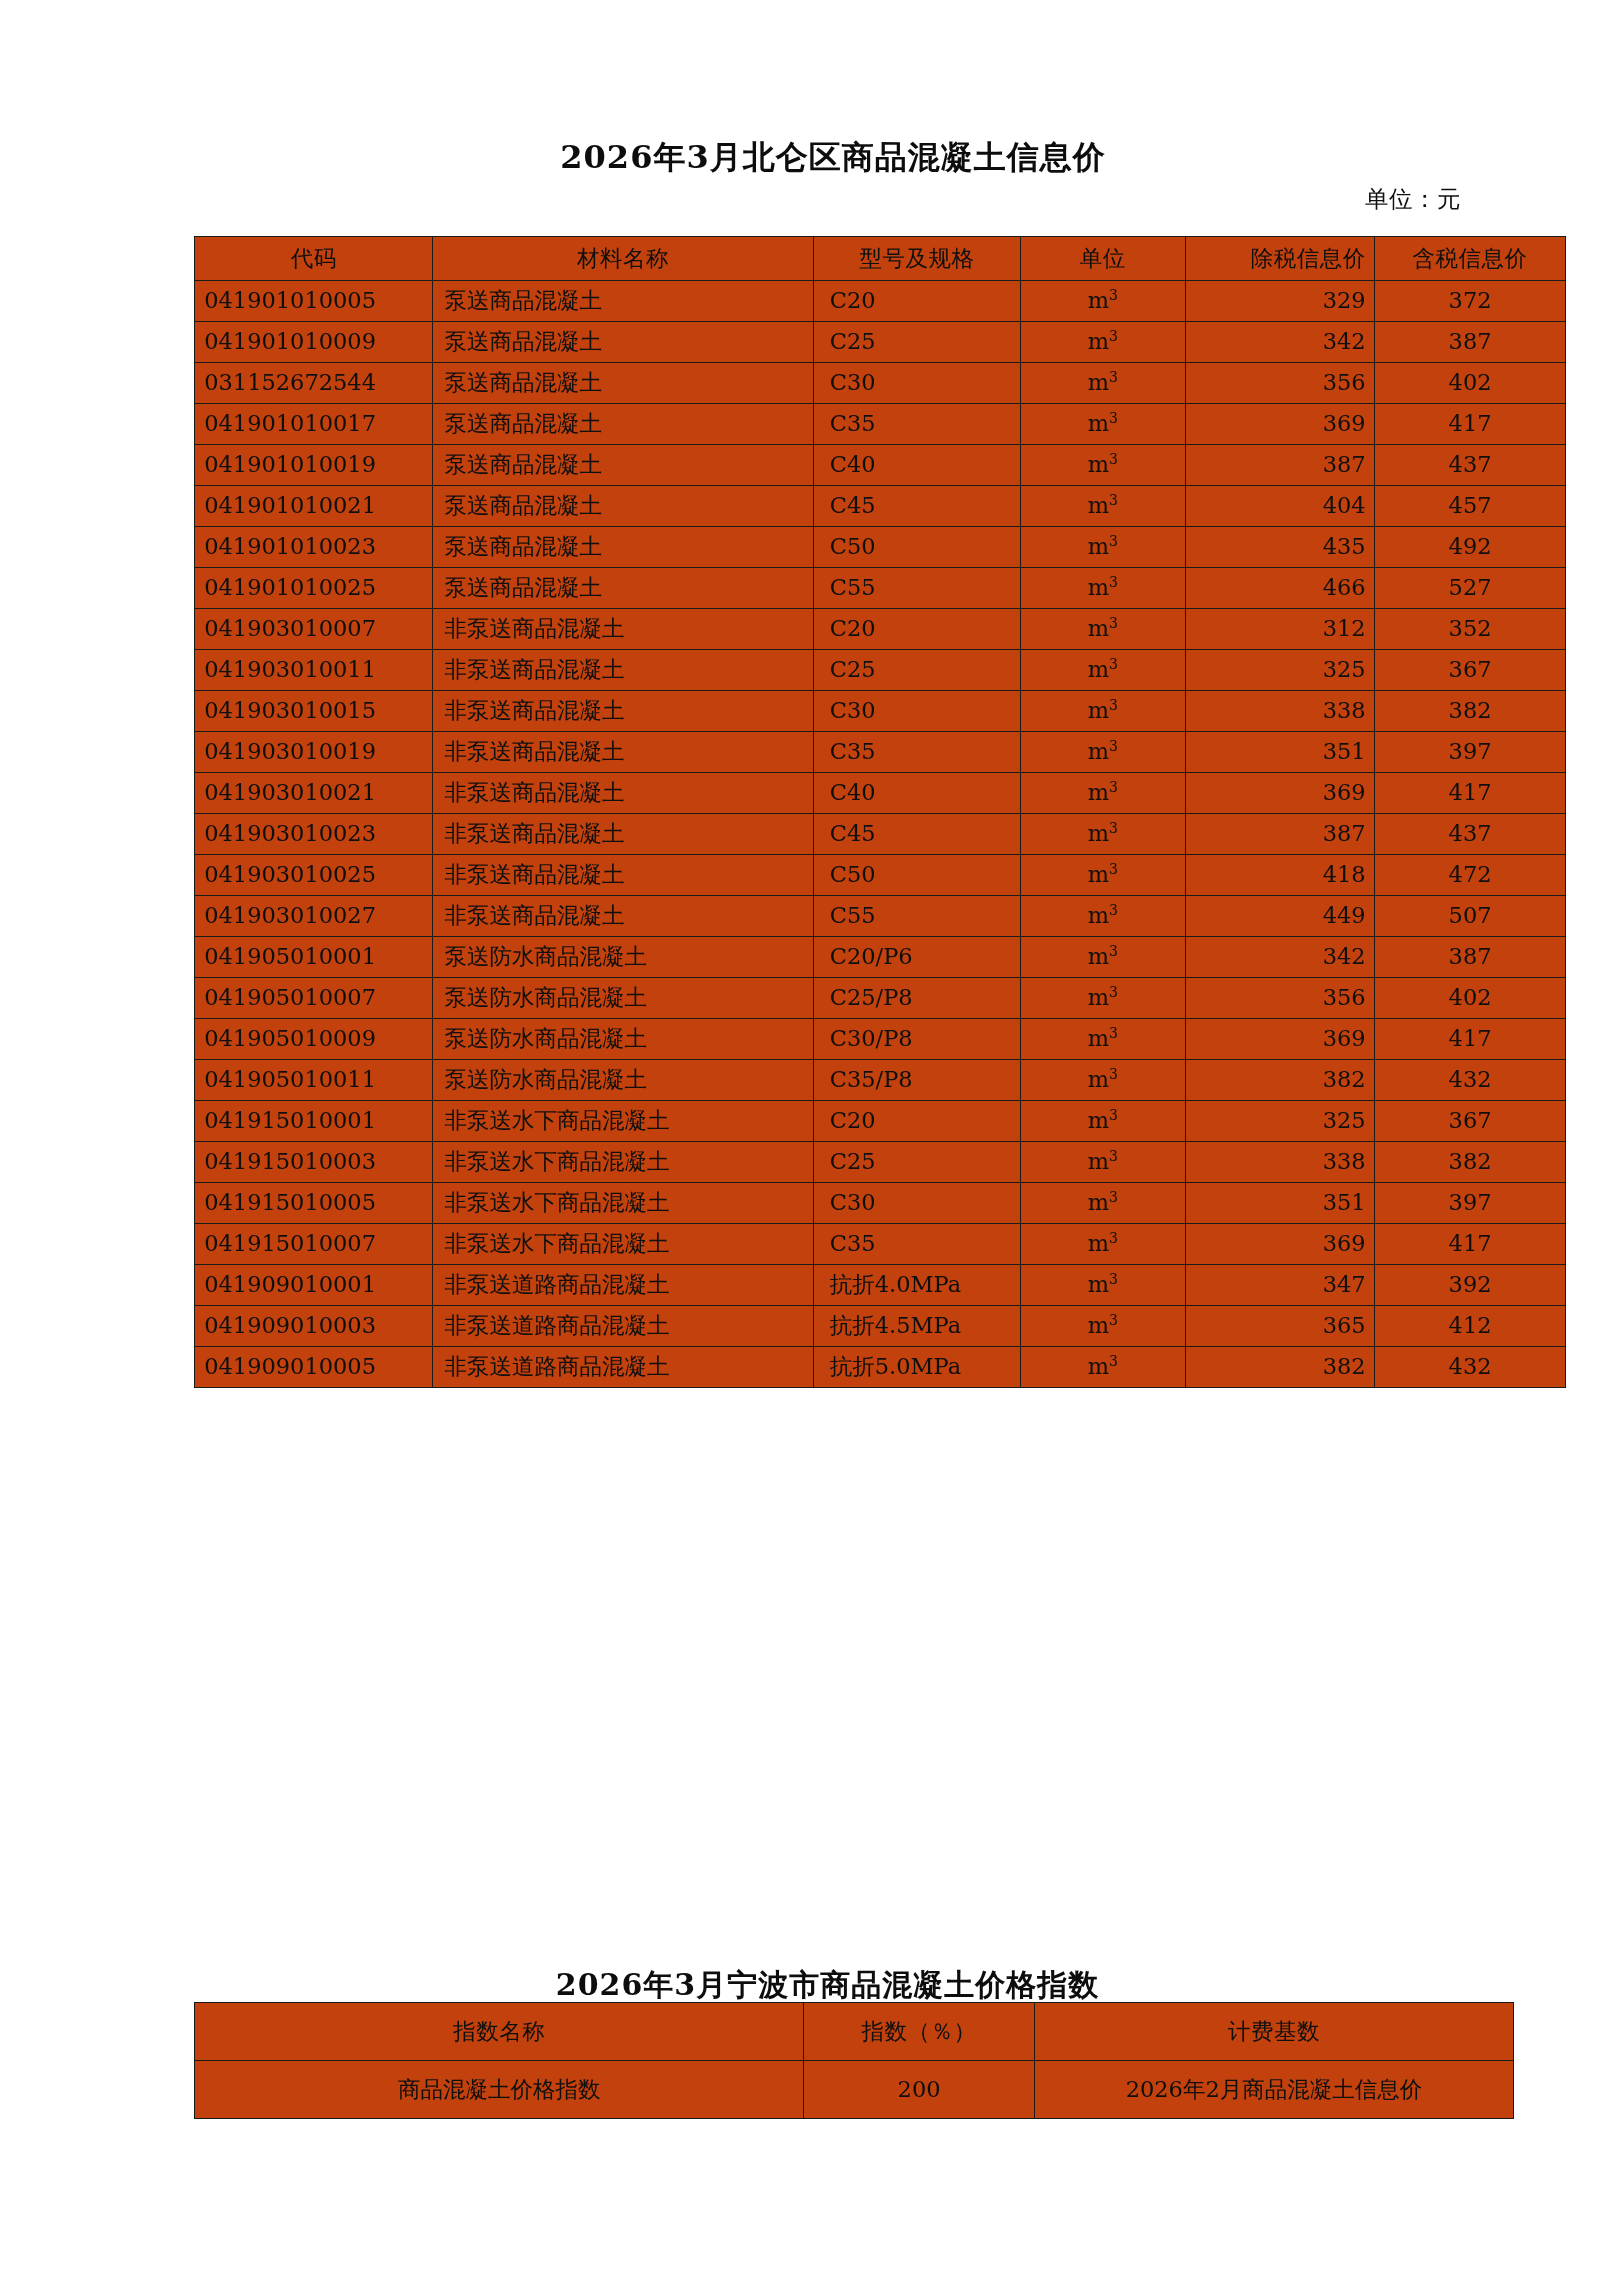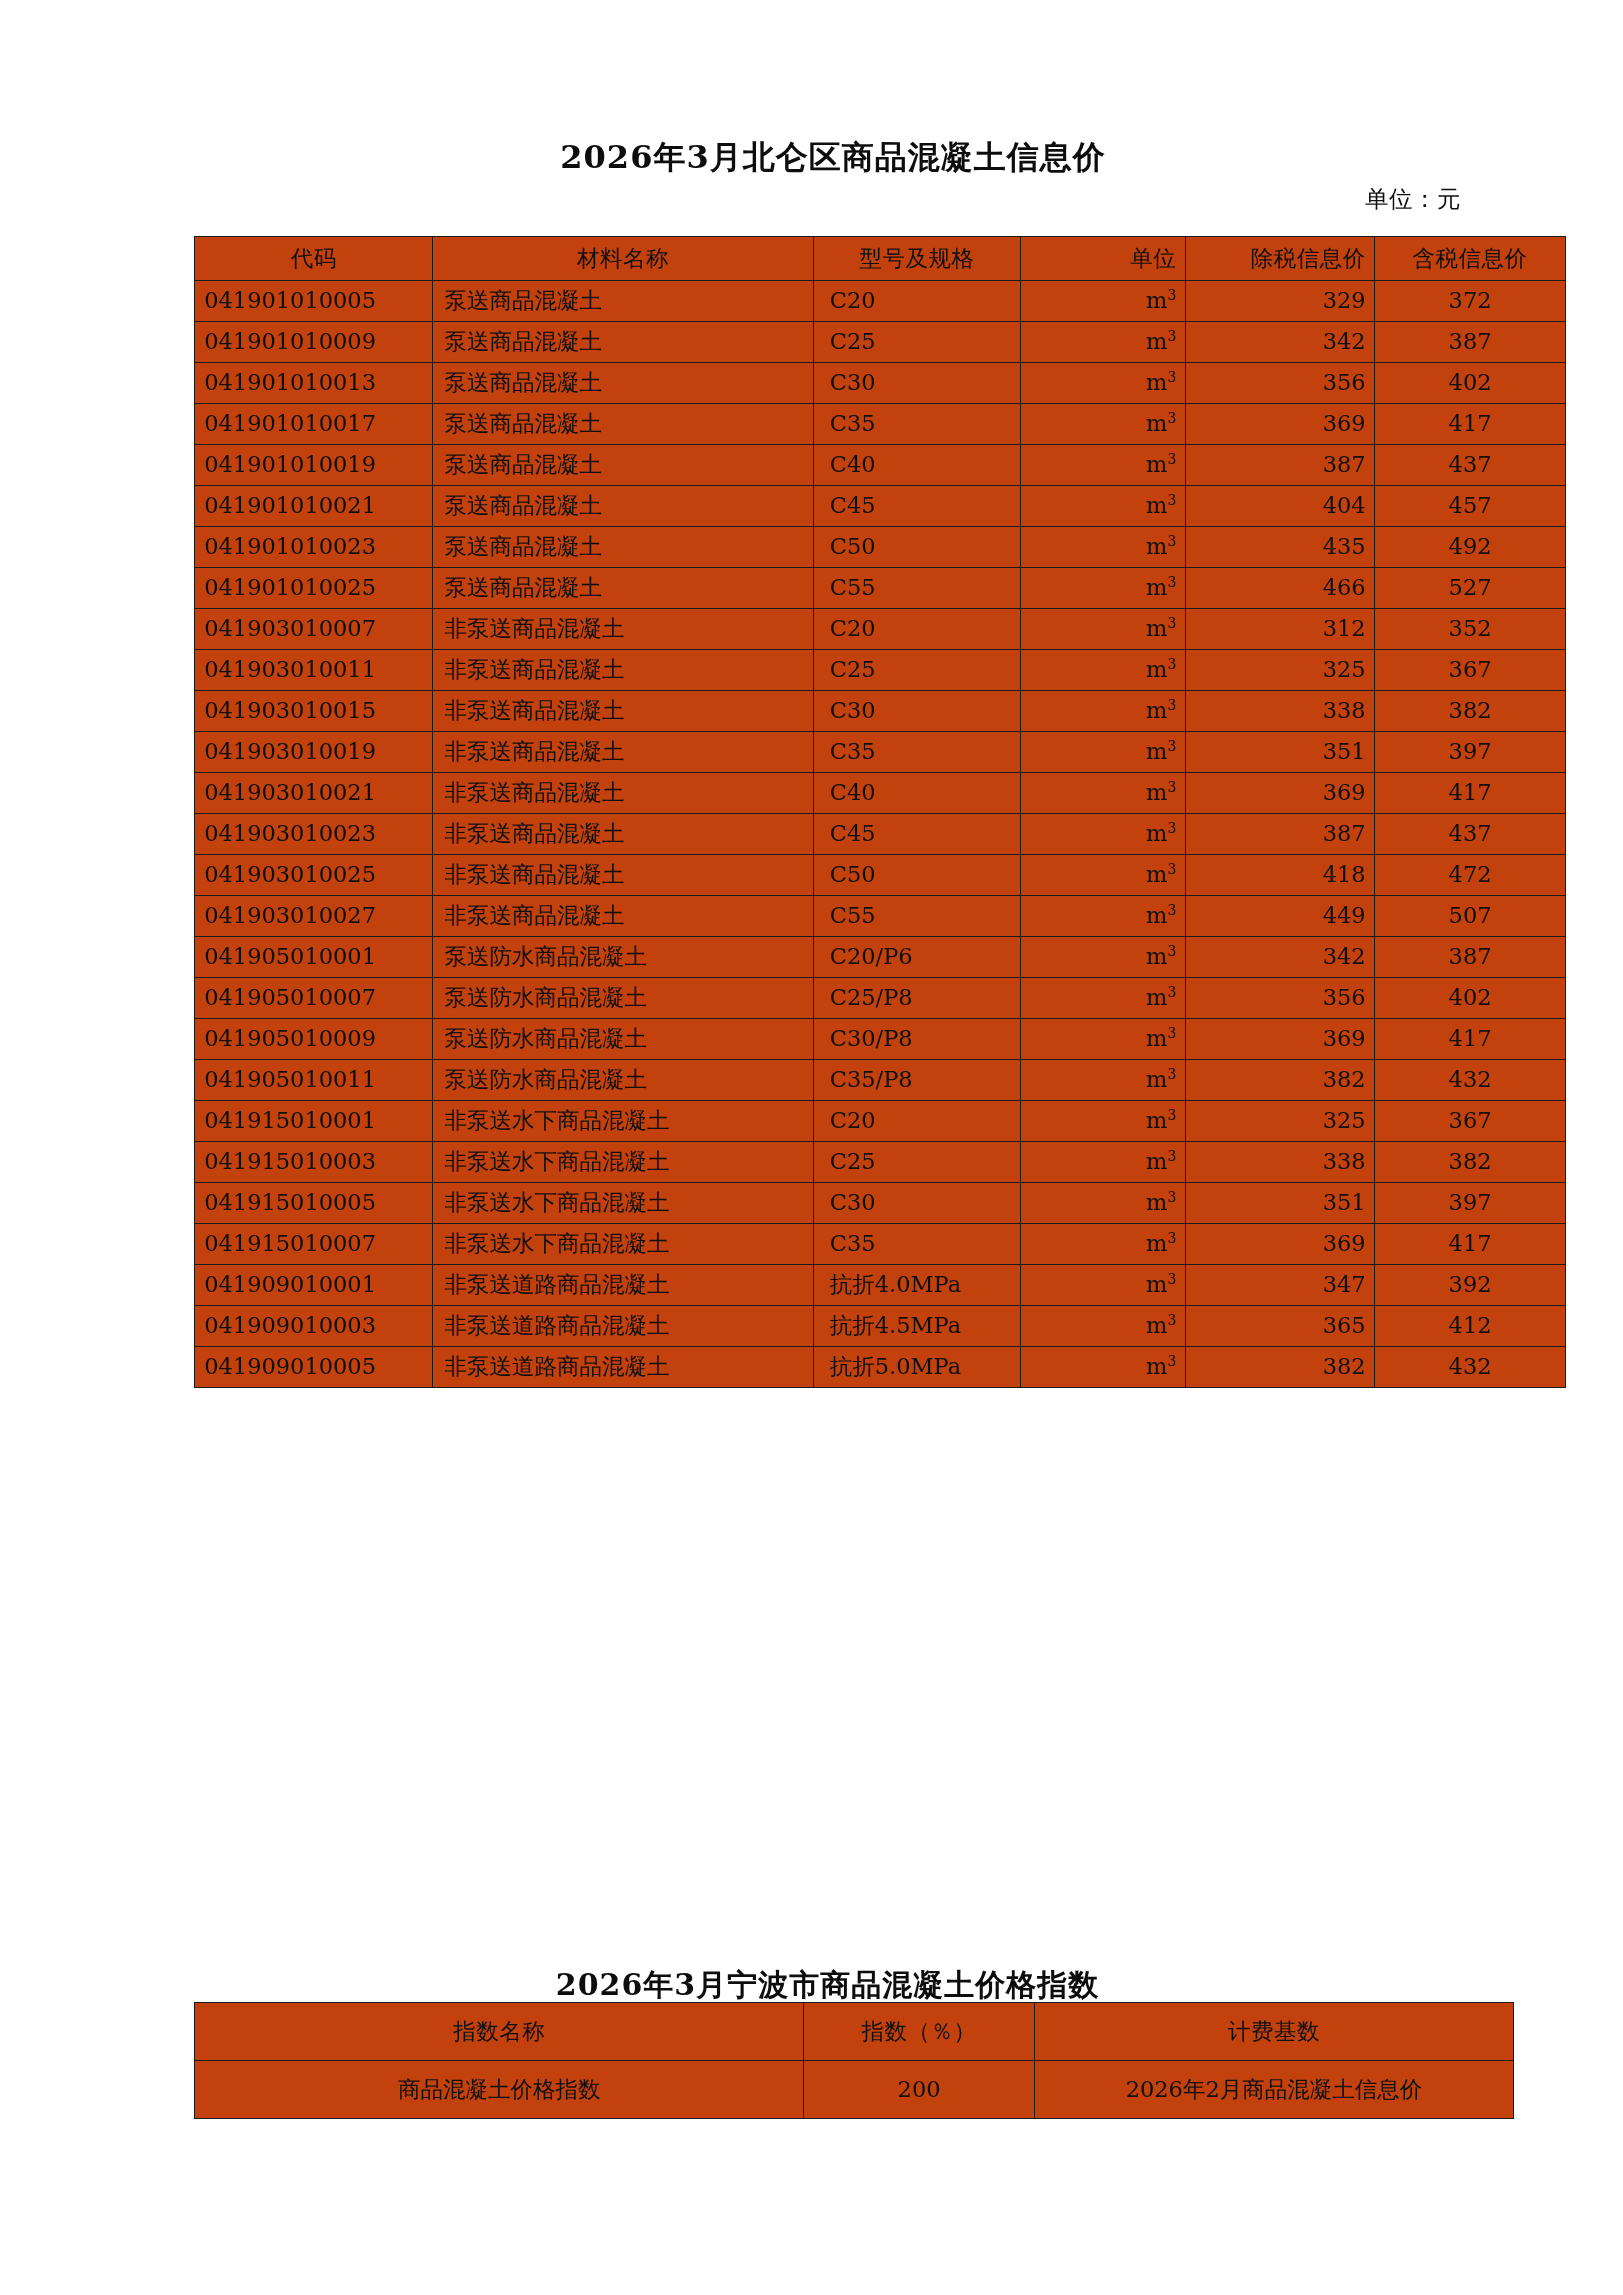--- a/index.html
+++ b/index.html
@@ -87,21 +87,21 @@
     left: 194px;
     top: 236px;
     width: 1267px;
   }
   #price-table th { height: 43px; text-align: center; letter-spacing: 0.5px; }
   #price-table td { height: 40px; }
 
   #price-table .c-code  { width: 221px; text-align: left;   padding-left: 9.2px; }
   #price-table .c-name  { width: 363px; text-align: left;   padding-left: 11.2px; margin-top: 8px; }
   #price-table .c-spec  { width: 190px; text-align: left;   padding-left: 16px; }
-  #price-table .c-unit  { width: 147px; text-align: right; }
+  #price-table .c-unit  { width: 147px; text-align: center; }
   #price-table .c-ex    { width: 172px; text-align: right; }
   #price-table .c-in    { width: 174px; text-align: center; }
 
   #price-table thead th.c-code,
   #price-table thead th.c-name,
   #price-table thead th.c-spec { text-align: center; padding-left: 8.2px; }
 
   
   #index-table {
     left: 194px;
@@ -151,21 +151,21 @@
         </tr>
         <tr>
           <td class="c-code">041901010009</td>
           <td class="c-name">泵送商品混凝土</td>
           <td class="c-spec">C25</td>
           <td class="c-unit">m<sup>3</sup></td>
           <td class="c-ex">342</td>
           <td class="c-in">387</td>
         </tr>
         <tr>
-          <td class="c-code">041901010013</td>
+          <td class="c-code">031152672544</td>
           <td class="c-name">泵送商品混凝土</td>
           <td class="c-spec">C30</td>
           <td class="c-unit">m<sup>3</sup></td>
           <td class="c-ex">356</td>
           <td class="c-in">402</td>
         </tr>
         <tr>
           <td class="c-code">041901010017</td>
           <td class="c-name">泵送商品混凝土</td>
           <td class="c-spec">C35</td>

